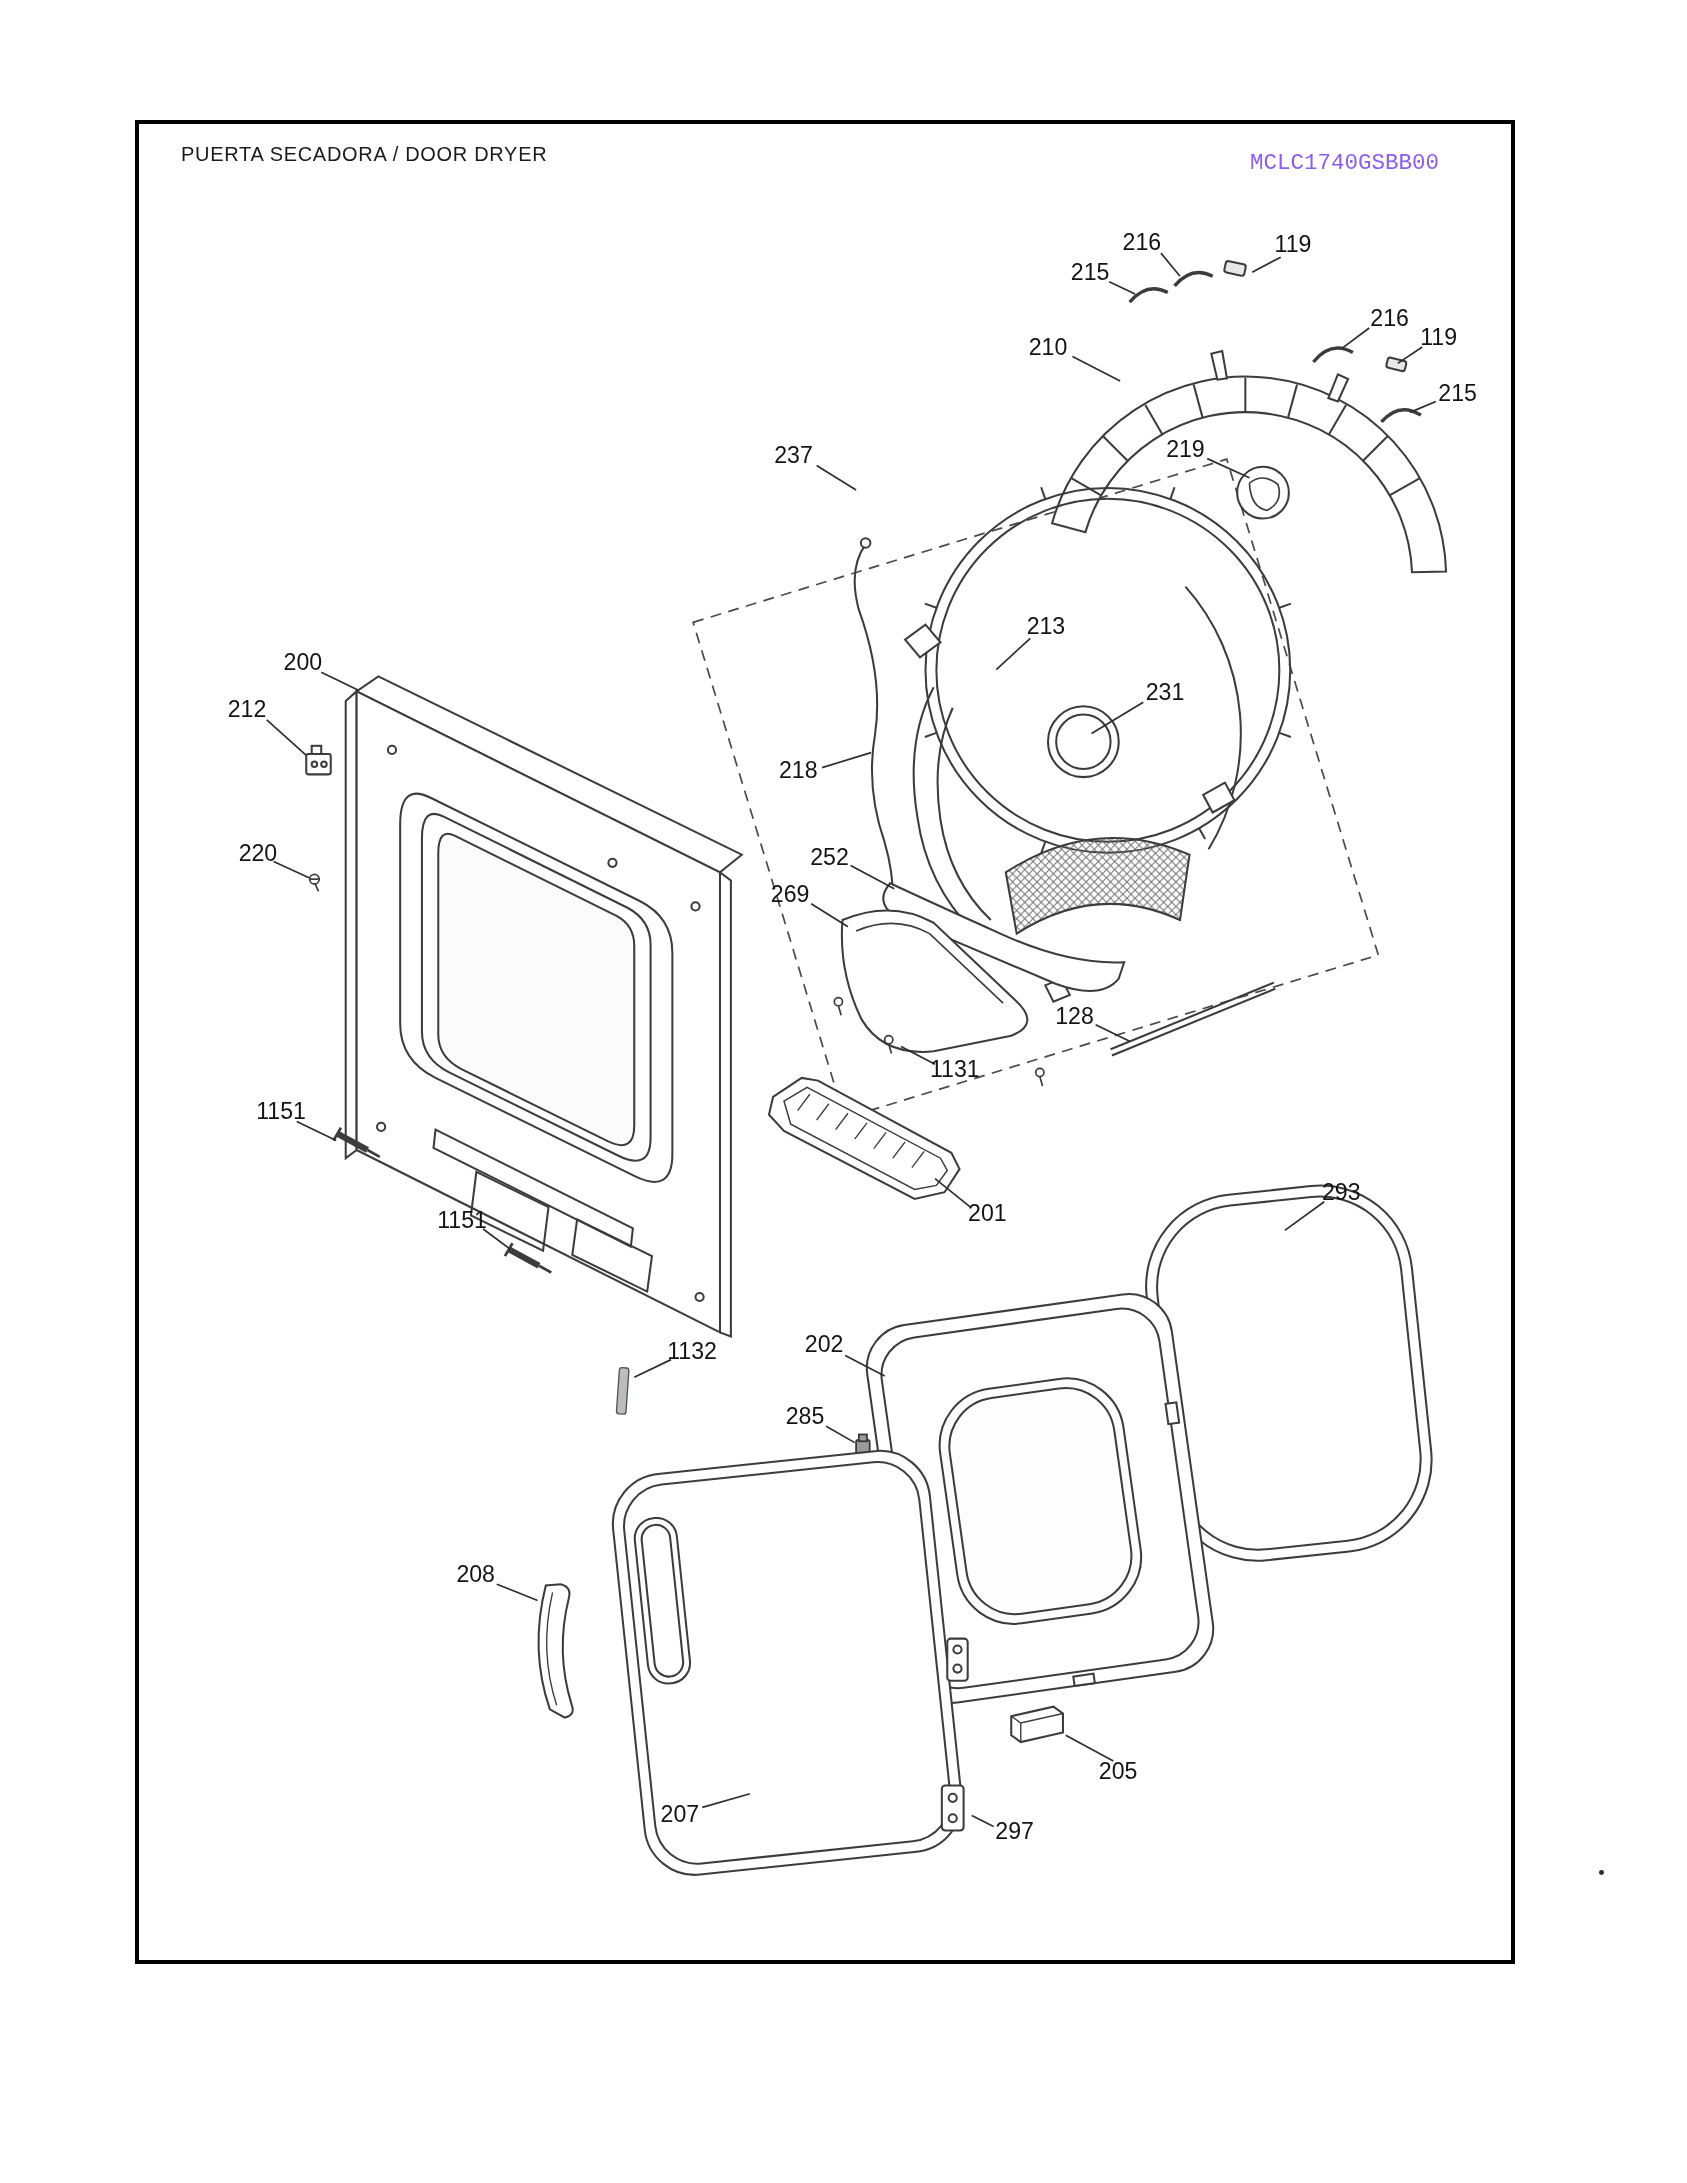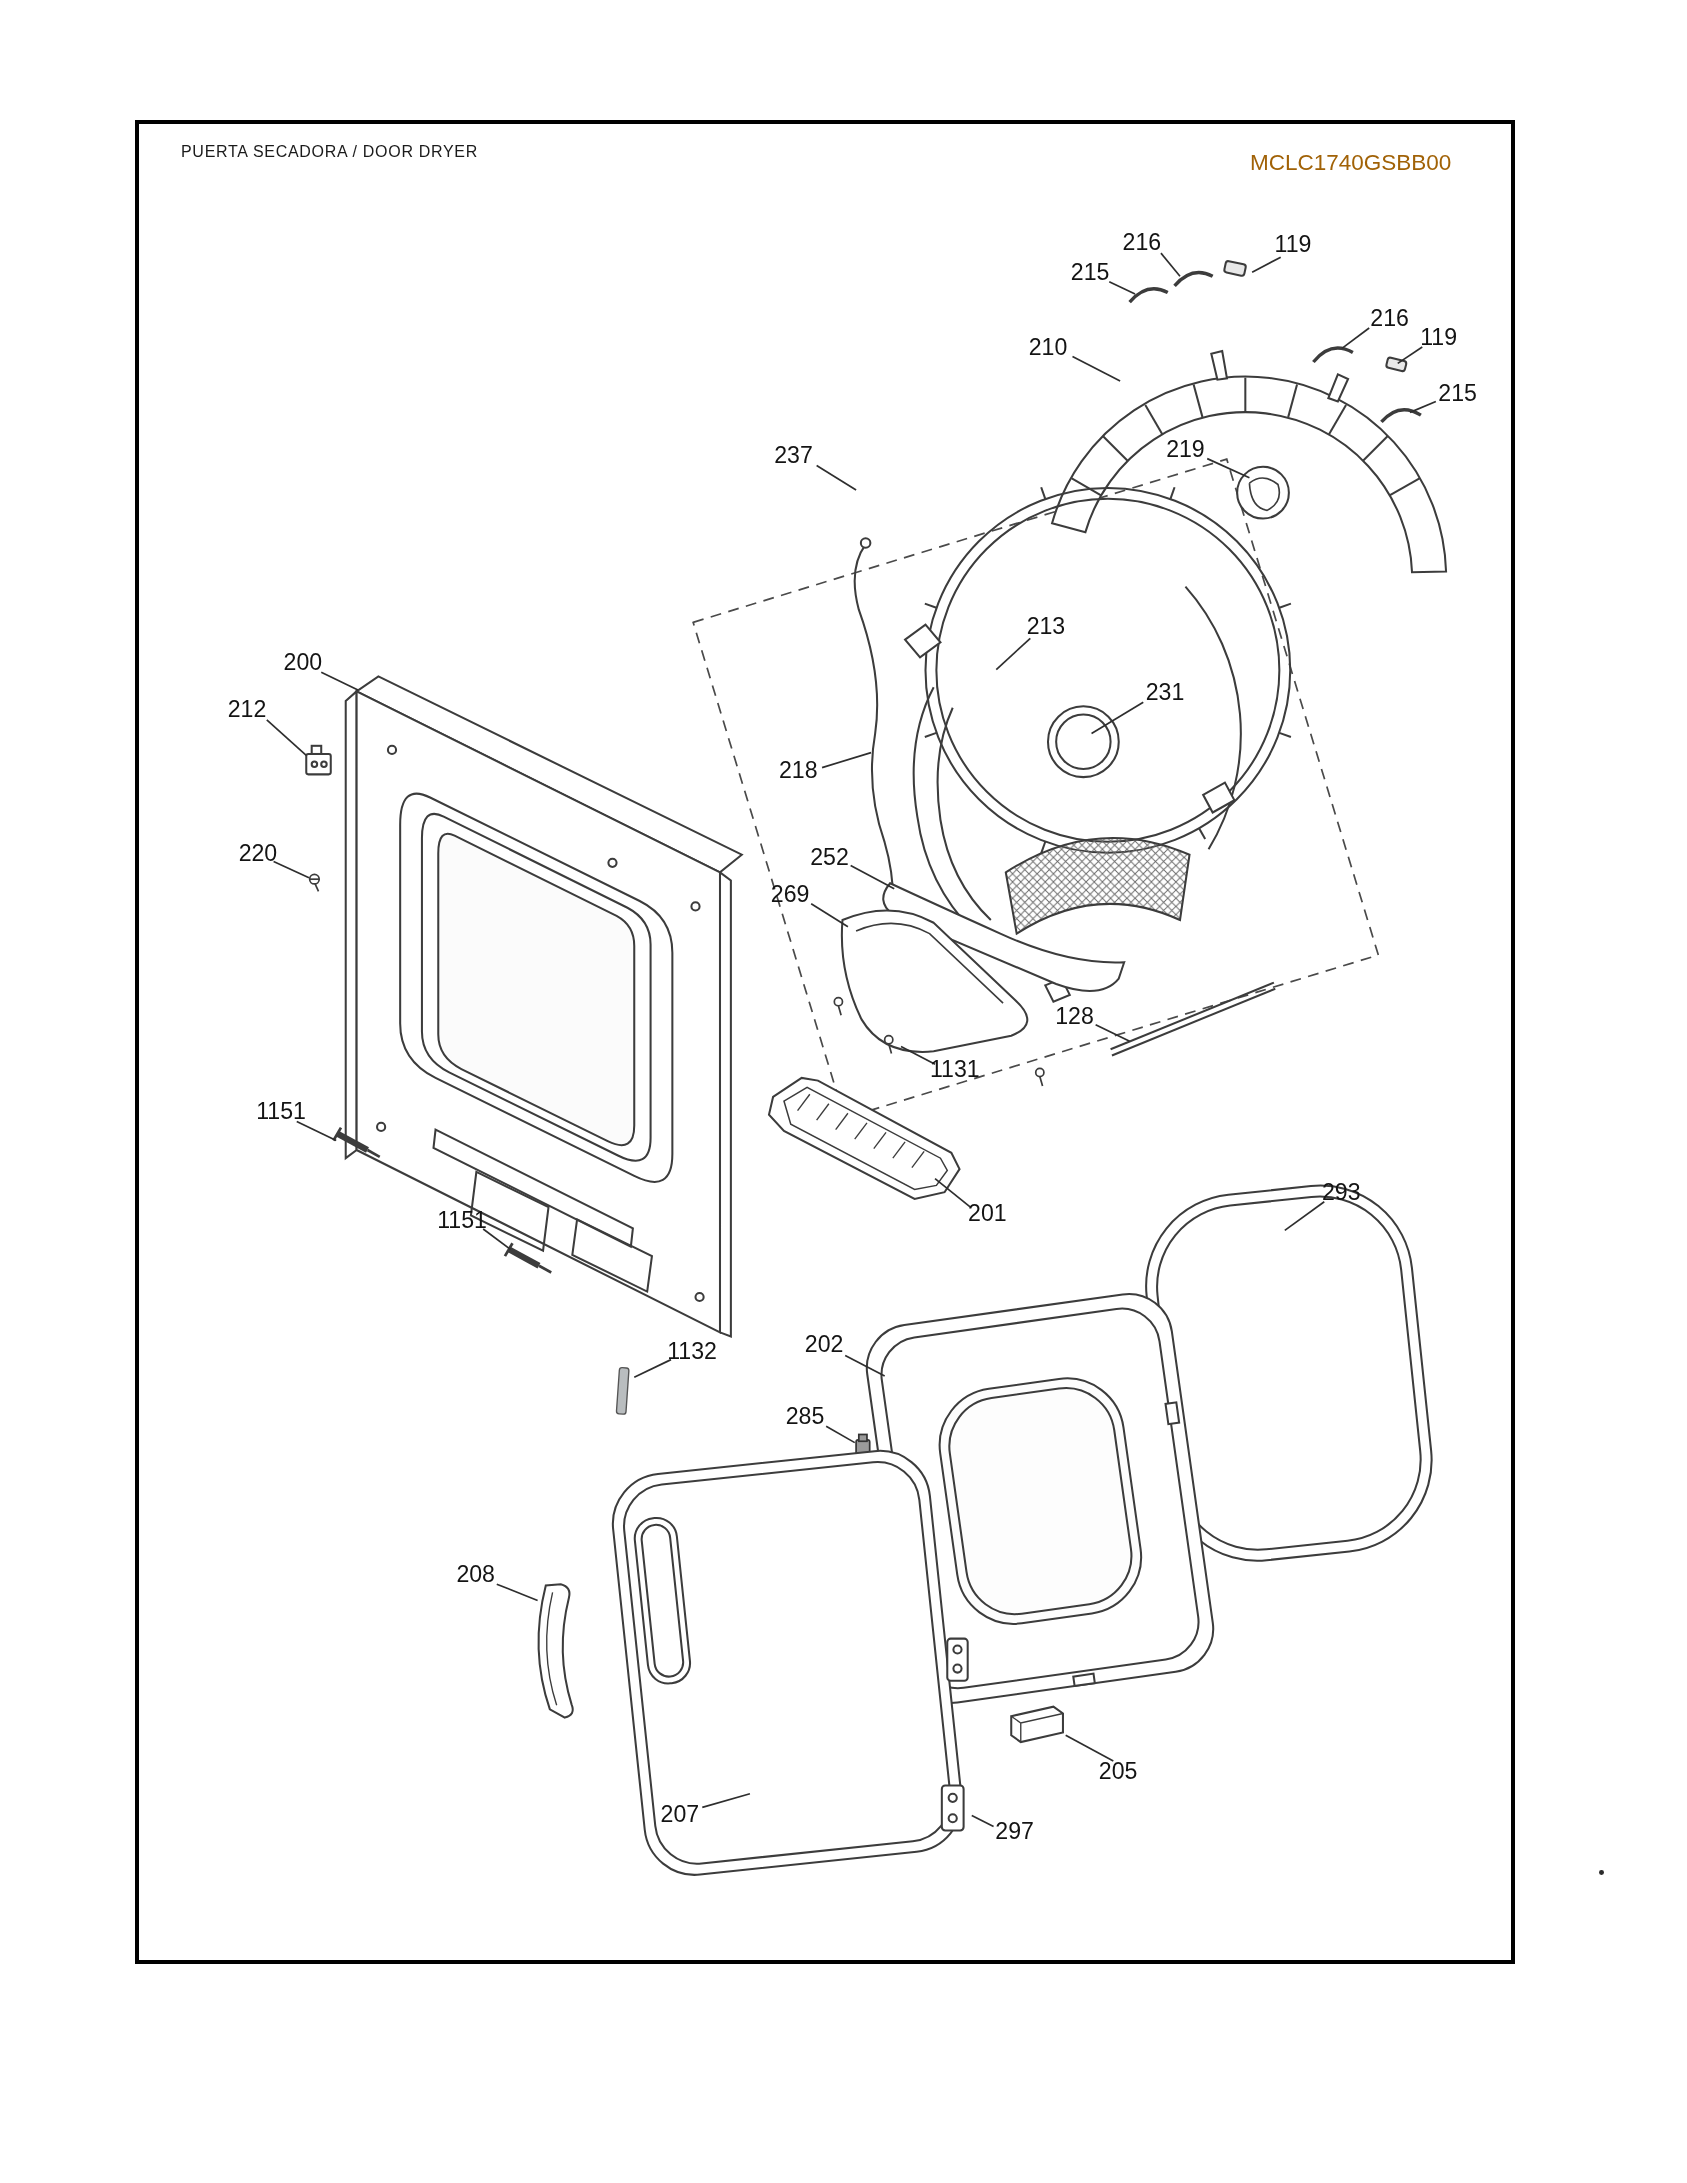--- a/index.html
+++ b/index.html
@@ -11,27 +11,27 @@
   body { position:relative; overflow:hidden; }
 
   .frame {
     position:absolute; left:135px; top:120px;
     width:1380px; height:1844px;
     border:4.8px solid #000;
     background:#fff;
   }
   .doc-title {
     position:absolute; left:181px; top:143px;
-    font-size:16px; color:#1b1b1b; letter-spacing:0.7px;
+    font-size:20px; color:#1b1b1b; letter-spacing:0.7px;
     white-space:nowrap;
     text-align:right;
   }
   .doc-model {
     position:absolute; left:1250px; top:150px;
-    font-size:22.5px; color:#a16207; white-space:nowrap;
+    font-size:22.5px; color:#8b5cf6; white-space:nowrap;font-family:Liberation Mono, monospace;
   }
   svg.art { position:absolute; left:0; top:0; }
   text.lbl {
     font-family:"Liberation Sans", sans-serif;
     font-size:34px; fill:#141414;
     text-anchor:middle; dominant-baseline:middle;
   }
   .stray-dot {
     position:absolute; left:1599px; top:1870px;
     width:4.8px; height:4.8px; border-radius:50%;

